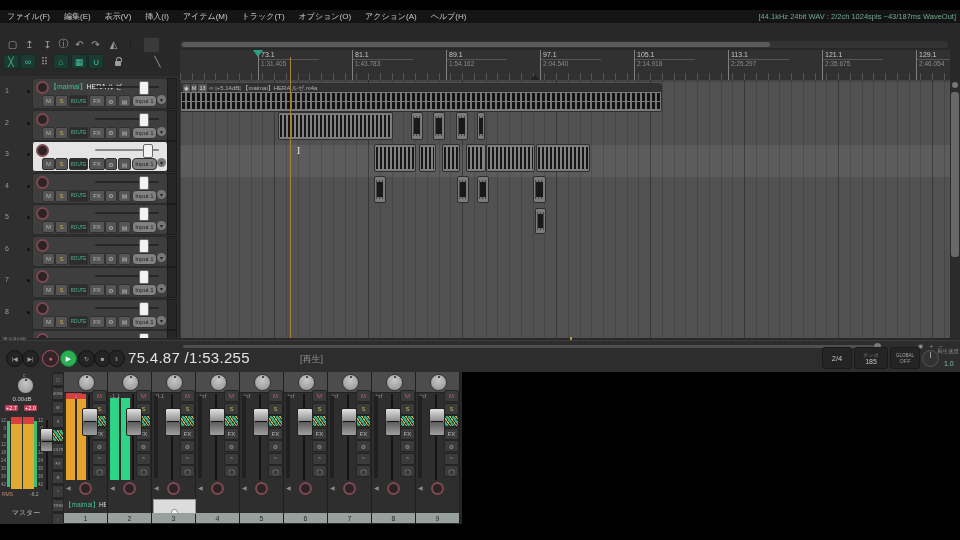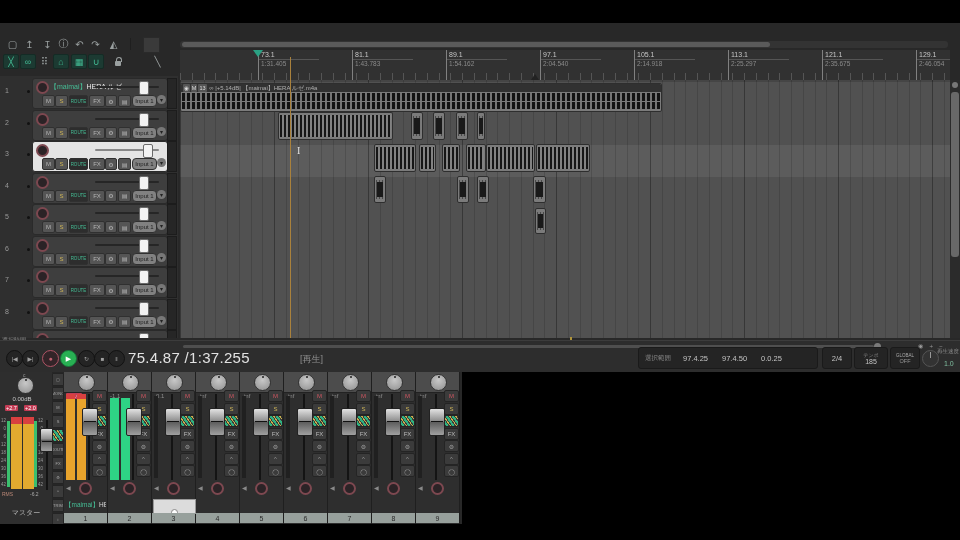--- a/index.html
+++ b/index.html
@@ -112,20 +112,32 @@
   .mcb{position:relative;width:10px;height:11px;margin:1px auto 0;background:#3b3b3b;border:1px solid #242424;border-radius:1px;
        font-size:4px;color:#a8a8a8;display:flex;align-items:center;justify-content:center;overflow:hidden;}
   .stripes{background:repeating-linear-gradient(55deg,#3b3b3b 0 1px,#2fb381 1px 3px,#3b3b3b 3px 4px,#c9b24b 4px 5px);}
   .lock{width:6px;height:5px;background:#9aa0a0;border-radius:1px;position:relative;margin-top:4px;}
   .lock:before{content:"";position:absolute;left:1px;top:-4px;width:4px;height:4px;border:1px solid #9aa0a0;border-bottom:none;border-radius:3px 3px 0 0;}
 </style>
 </head>
 <body>
 
 <div id="root">
+  <div class="abs" id="menubar">
+      <div class="menu-item">ファイル(F)</div>
+      <div class="menu-item">編集(E)</div>
+      <div class="menu-item">表示(V)</div>
+      <div class="menu-item">挿入(I)</div>
+      <div class="menu-item">アイテム(M)</div>
+      <div class="menu-item">トラック(T)</div>
+      <div class="menu-item">オプション(O)</div>
+      <div class="menu-item">アクション(A)</div>
+      <div class="menu-item">ヘルプ(H)</div>
+      <div id="menu-status">[44.1kHz 24bit WAV : 2/2ch 1024spls ~43/187ms WaveOut]</div>
+    </div>
   <div class="abs" id="main">
     <div id="toolbar">
         <div class="tbtn abs" style="left: 5px; top: 14px;">▢</div>
         <div class="tbtn abs" style="left: 22px; top: 14px;">↥</div>
         <div class="tbtn abs" style="left: 40px; top: 14px;">↧</div>
         <div class="tbtn abs" style="left: 56px; top: 14px;">ⓘ</div>
         <div class="tbtn abs" style="left: 72px; top: 14px;">↶</div>
         <div class="tbtn abs" style="left: 88px; top: 14px;">↷</div>
         <div class="tbtn abs" style="left: 106px; top: 14px;">◭</div>
         <div class="tbtn abs sq" style="left: 143px; top: 14px;"></div>
@@ -405,37 +417,31 @@
     <div class="abs" id="ibeam">I</div>
     <div class="abs" id="vscroll">
       <div class="dot"></div>
       <div class="handle"></div>
     </div>
     <div class="abs" id="selecttime-label">選択時間</div>
     <div class="abs" id="yellow-tick"></div>
     <div class="abs" id="transport">
       <div id="hscroll"></div>
       <div id="hscroll-dot"></div>
-      <div id="time-display">75.4.87 /1:37.255</div>
+      <div id="time-display">75.4.87 /1:53.255</div>
       <div id="play-status">[再生]</div>
       <div id="zoomctl">◉＋−</div>
       <div id="rate-knob"></div>
     <div class="tpbtn" style="left: 6px;">|◀</div>
         <div class="tpbtn" style="left: 22px;">▶|</div>
         <div class="tpbtn rec" style="left: 42px;">●</div>
         <div class="tpbtn play" style="left: 60px;">▶</div>
         <div class="tpbtn" style="left: 78px;">↻</div>
         <div class="tpbtn" style="left: 94px;">■</div>
         <div class="tpbtn" style="left: 108px;">‖</div>
-        <div class="tbox" style="left: 638px; width: 178px; justify-content: flex-start;">
-          <div style="font-size: 6.5px; color: rgb(138, 138, 138); padding: 0px 6px;">選択範囲</div>
-          <div style="padding: 0px 6px;">97.4.25</div>
-          <div style="padding: 0px 8px;">97.4.50</div>
-          <div style="padding: 0px 6px;">0.0.25</div>
-        </div>
         <div class="tbox" style="left: 822px; width: 28px;">2/4</div>
         <div class="tbox" style="left: 854px; width: 32px; flex-direction: column; font-size: 7px;">
           <div style="font-size: 5px; color: rgb(138, 138, 138);">テンポ</div>
           <div>185</div>
         </div>
         <div class="tbox" style="left: 890px; width: 28px; flex-direction: column;">
           <div style="font-size: 4.5px; color: rgb(170, 170, 170);">GLOBAL</div>
           <div style="font-size: 5.5px; color: rgb(153, 153, 153);">OFF</div>
         </div>
         <div style="position: absolute; left: 936px; top: 7px; font-size: 5.5px; color: rgb(138, 138, 138); text-align: center; width: 24px;">再生速度</div>

